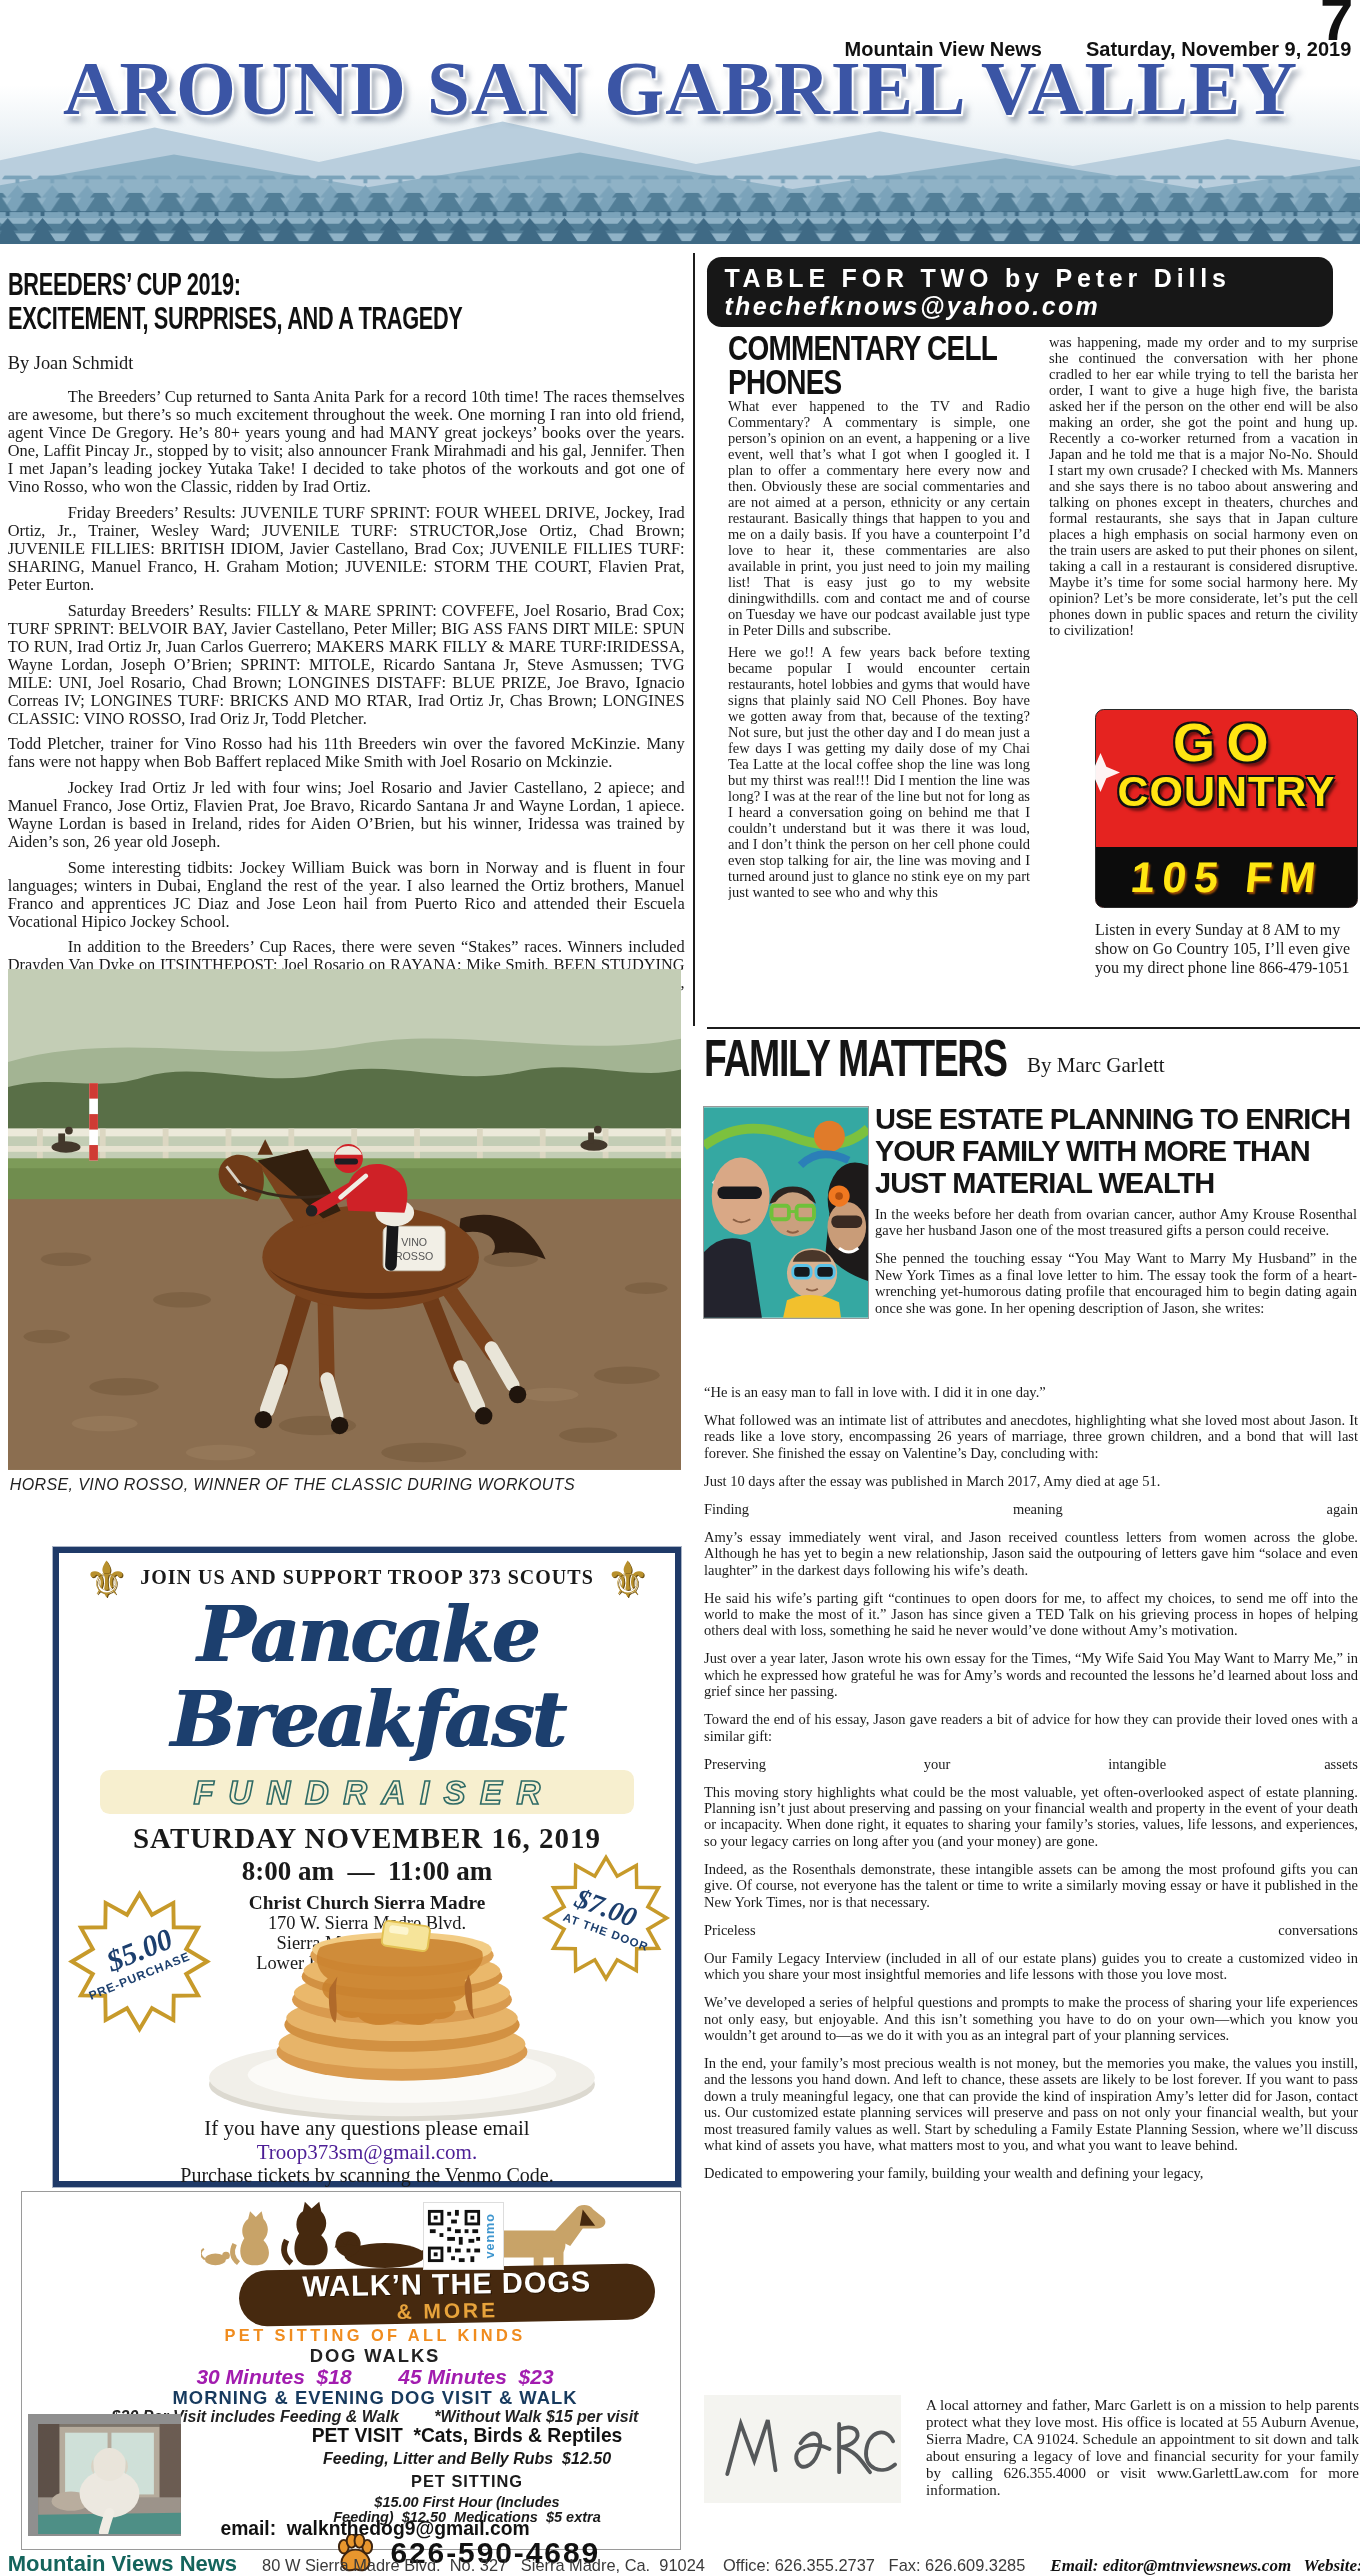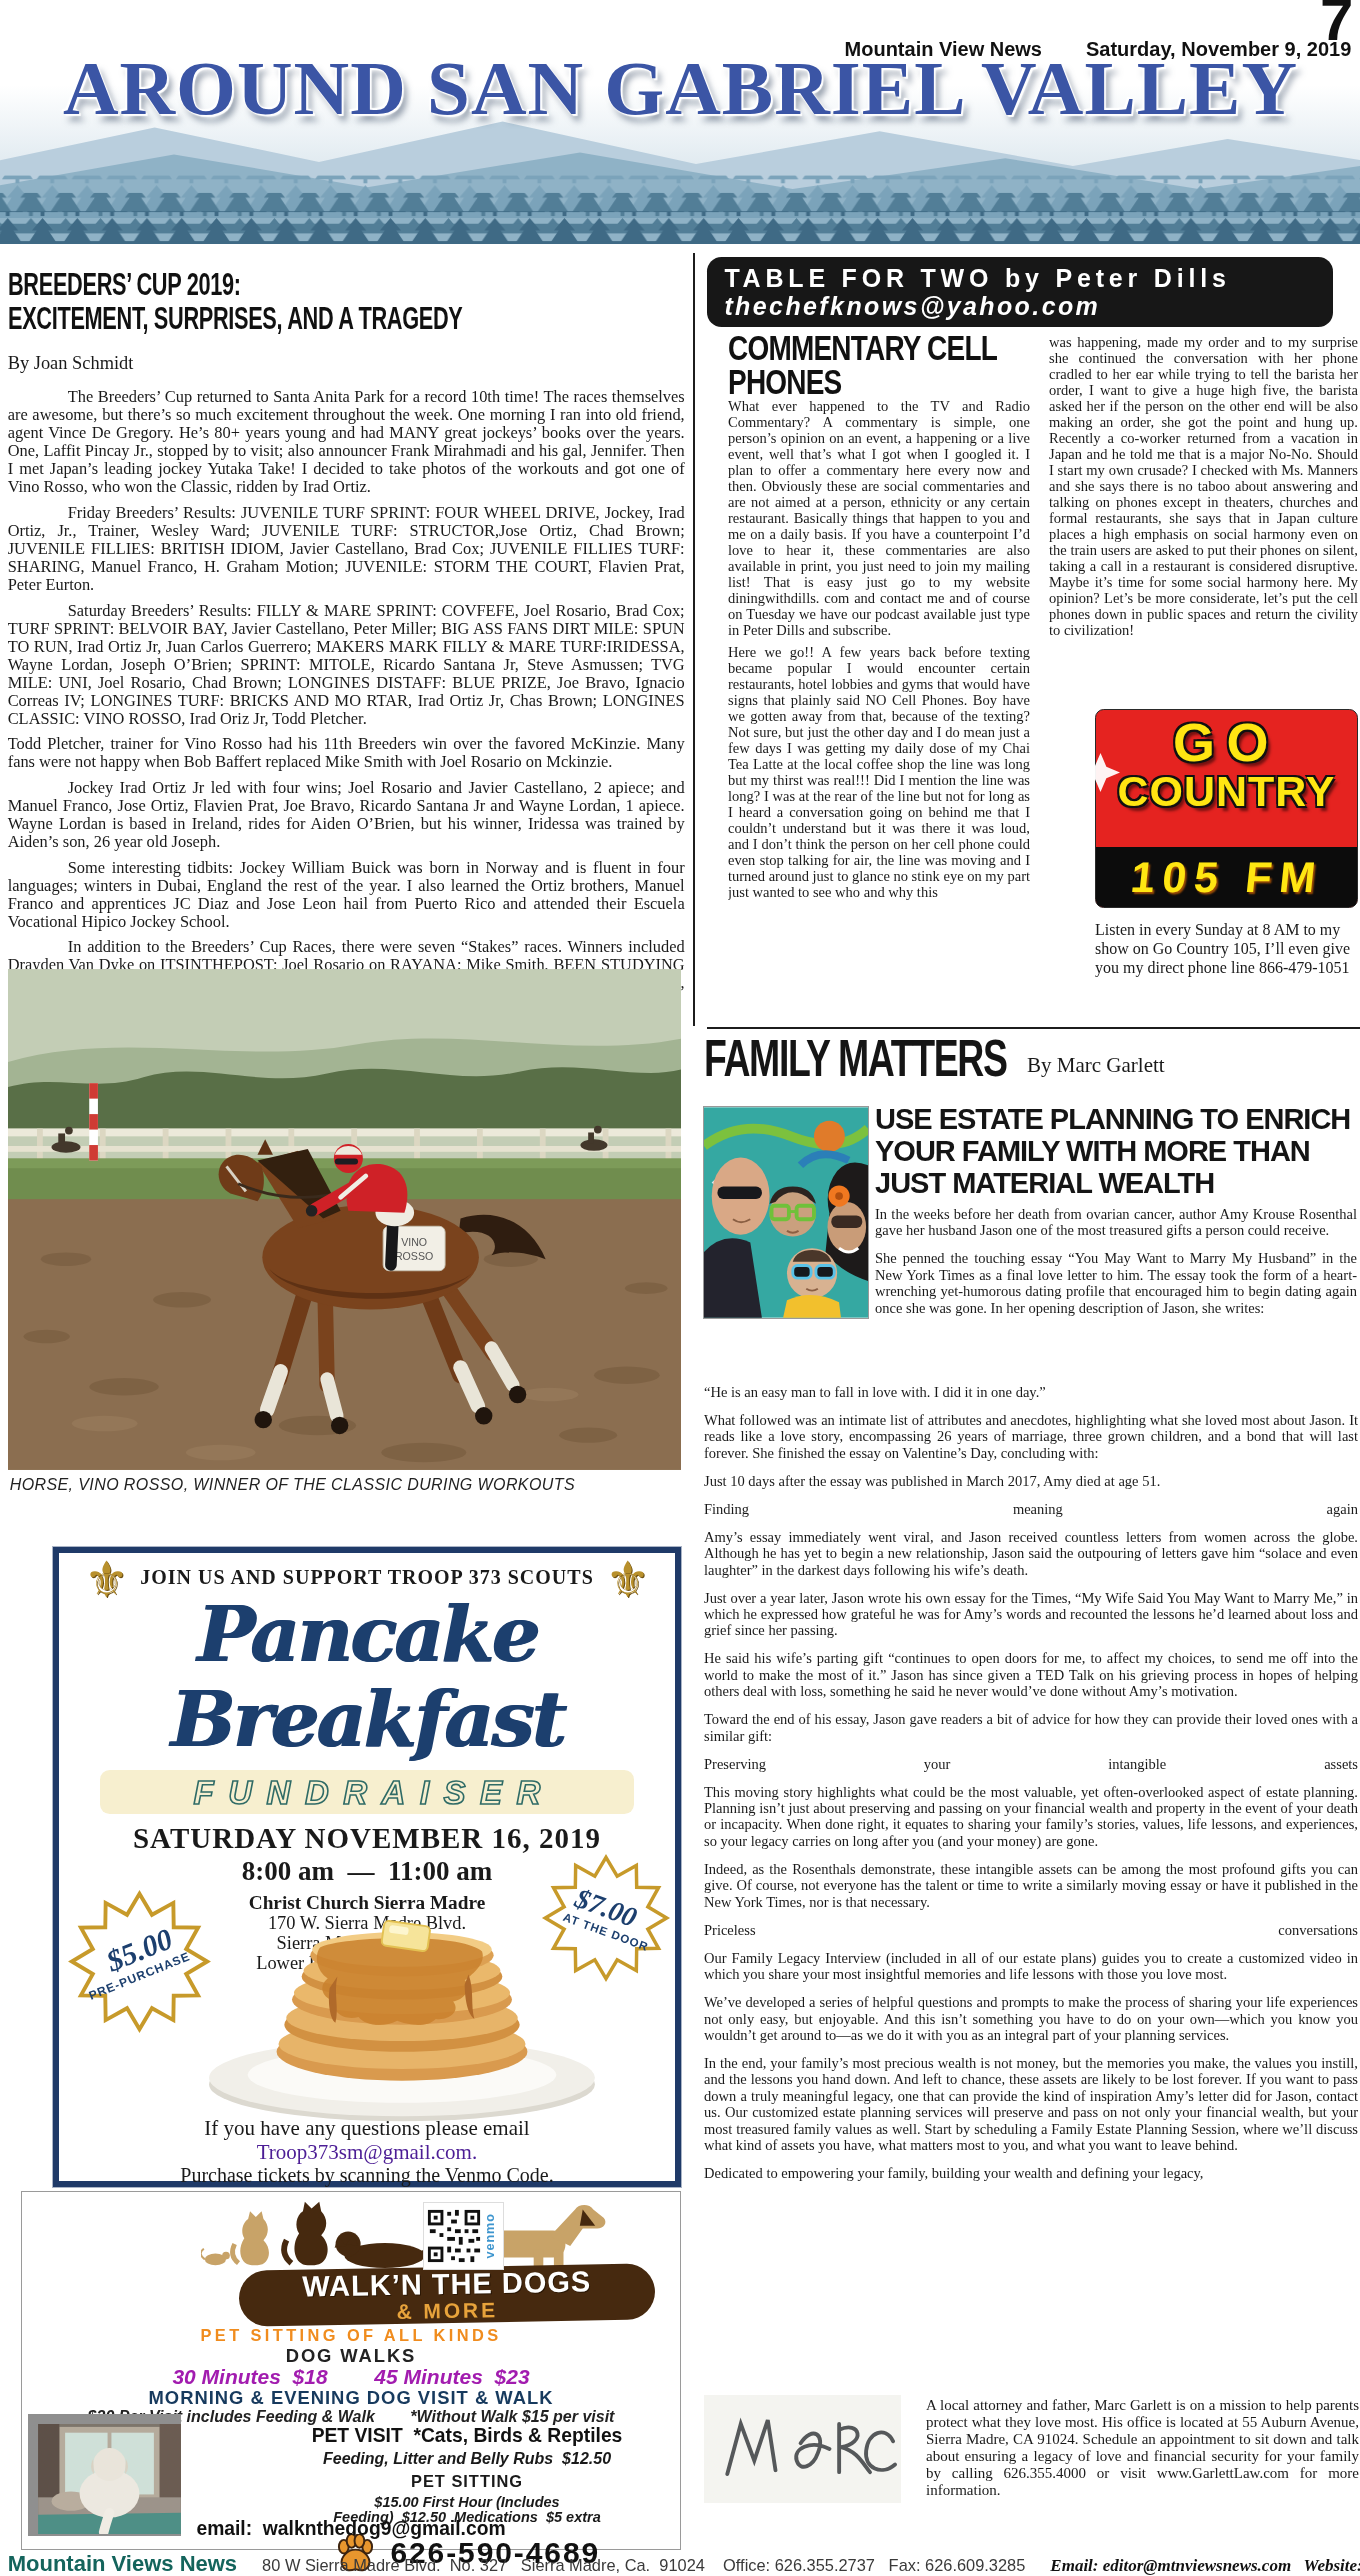--- a/index.html
+++ b/index.html
@@ -98,21 +98,21 @@
   .pk-c1{position:absolute;top:565px;width:100%;text-align:center;font:21px/1 "Liberation Serif",serif;}
   .pk-c-em{position:absolute;top:589px;width:100%;text-align:center;font:21px/1 "Liberation Serif",serif;}
   .pk-c-em span{color:#4c1d95;}
   .pk-c2{position:absolute;top:612px;width:100%;text-align:center;font:20px/1 "Liberation Serif",serif;}
   #venmo-qr{position:absolute;left:423px;top:2202px;width:75px;height:62px;z-index:5;background:#fff;
             display:flex;align-items:center;gap:1.9px;padding:1.9px;border:1px solid #ddd;box-sizing:content-box;}
   .venmo-label{font:700 12.6px/1 "Liberation Sans",sans-serif;color:#3D95CE;
                transform:rotate(180deg);writing-mode:vertical-rl;letter-spacing:1px;}
   
   #dogs-ad{position:absolute;left:21px;top:2191px;width:660px;height:359px;border:1.9px solid #9a9a9a;
-           box-sizing:border-box;background:#fff;text-align:center;}
+           box-sizing:border-box;background:#fff;text-align:center;padding-left:24px;}
   .dg-sil{position:absolute;left:179px;top:1.9px;width:425px;height:75px;}
   .dg-banner{position:absolute;left:217px;top:75px;width:416px;height:56px;background:#46290f;border-radius:28px;
              transform:rotate(-1deg);}
   .dg-title{font:800 29px/31px "Liberation Sans",sans-serif;color:#fff;letter-spacing:1px;margin-top:1.9px;
             text-shadow:1px 1px 0 #2a1705;}
   .dg-sub{font:700 21px/21px "Liberation Sans",sans-serif;color:#e8a33b;letter-spacing:2.9px;}
   .dg-tag{position:absolute;top:135px;width:100%;font:700 16.4px/1 "Liberation Sans",sans-serif;color:#f08c1e;letter-spacing:3.4px;}
   .dg-walks{position:absolute;top:155px;width:100%;font:800 18.4px/1 "Liberation Sans",sans-serif;color:#222;letter-spacing:1.9px;}
   .dg-prices{position:absolute;top:174px;width:100%;font:italic 700 21px/1 "Liberation Sans",sans-serif;color:#a21caf;}
   .dg-visit{position:absolute;top:197px;width:100%;font:800 18.4px/1 "Liberation Sans",sans-serif;color:#173a5e;letter-spacing:1px;}
@@ -347,22 +347,22 @@
   <div class="fm-intro">
     <p class="fm-p">In the weeks before her death from ovarian cancer, author Amy Krouse Rosenthal gave her husband Jason one of the most treasured gifts a person could receive.</p>
     <p class="fm-p">She penned the touching essay “You May Want to Marry My Husband” in the New York Times as a final love letter to him. The essay took the form of a heart-wrenching yet-humorous dating profile that encouraged him to begin dating again once she was gone. In her opening description of Jason, she writes:</p>
   </div>
   <div class="fm-body">
     <p class="fm-p">“He is an easy man to fall in love with. I did it in one day.”</p>
     <p class="fm-p">What followed was an intimate list of attributes and anecdotes, highlighting what she loved most about Jason. It reads like a love story, encompassing 26 years of marriage, three grown children, and a bond that will last forever. She finished the essay on Valentine’s Day, concluding with:</p>
     <p class="fm-p">Just 10 days after the essay was published in March 2017, Amy died at age 51.</p>
     <p class="fm-p spread">Finding meaning again</p>
     <p class="fm-p">Amy’s essay immediately went viral, and Jason received countless letters from women across the globe. Although he has yet to begin a new relationship, Jason said the outpouring of letters gave him “solace and even laughter” in the darkest days following his wife’s death.</p>
+    <p class="fm-p">He said his wife’s parting gift “continues to open doors for me, to affect my choices, to send me off into the world to make the most of it.” Jason has since given a TED Talk on his grieving process in hopes of helping others deal with loss, something he said he never would’ve done without Amy’s motivation.</p>
     <p class="fm-p">Just over a year later, Jason wrote his own essay for the Times, “My Wife Said You May Want to Marry Me,” in which he expressed how grateful he was for Amy’s words and recounted the lessons he’d learned about loss and grief since her passing.</p>
-    <p class="fm-p">He said his wife’s parting gift “continues to open doors for me, to affect my choices, to send me off into the world to make the most of it.” Jason has since given a TED Talk on his grieving process in hopes of helping others deal with loss, something he said he never would’ve done without Amy’s motivation.</p>
     <p class="fm-p">Toward the end of his essay, Jason gave readers a bit of advice for how they can provide their loved ones with a similar gift:</p>
     <p class="fm-p spread">Preserving your intangible assets</p>
     <p class="fm-p">This moving story highlights what could be the most valuable, yet often-overlooked aspect of estate planning. Planning isn’t just about preserving and passing on your financial wealth and property in the event of your death or incapacity. When done right, it equates to sharing your family’s stories, values, life lessons, and experiences, so your legacy carries on long after you (and your money) are gone.</p>
     <p class="fm-p">Indeed, as the Rosenthals demonstrate, these intangible assets can be among the most profound gifts you can give. Of course, not everyone has the talent or time to write a similarly moving essay or have it published in the New York Times, nor is that necessary.</p>
     <p class="fm-p spread">Priceless conversations</p>
     <p class="fm-p">Our Family Legacy Interview (included in all of our estate plans) guides you to create a customized video in which you share your most insightful memories and life lessons with those you love most.</p>
     <p class="fm-p">We’ve developed a series of helpful questions and prompts to make the process of sharing your life experiences not only easy, but enjoyable. And this isn’t something you have to do on your own—which you know you wouldn’t get around to—as we do it with you as an integral part of your planning services.</p>
     <p class="fm-p">In the end, your family’s most precious wealth is not money, but the memories you make, the values you instill, and the lessons you hand down. And left to chance, these assets are likely to be lost forever. If you want to pass down a truly meaningful legacy, one that can provide the kind of inspiration Amy’s letter did for Jason, contact us. Our customized estate planning services will preserve and pass on not only your financial wealth, but your most treasured family values as well. Start by scheduling a Family Estate Planning Session, where we’ll discuss what kind of assets you have, what matters most to you, and what you want to leave behind.</p>
     <p class="fm-p">Dedicated to empowering your family, building your wealth and defining your legacy,</p>
   </div>

